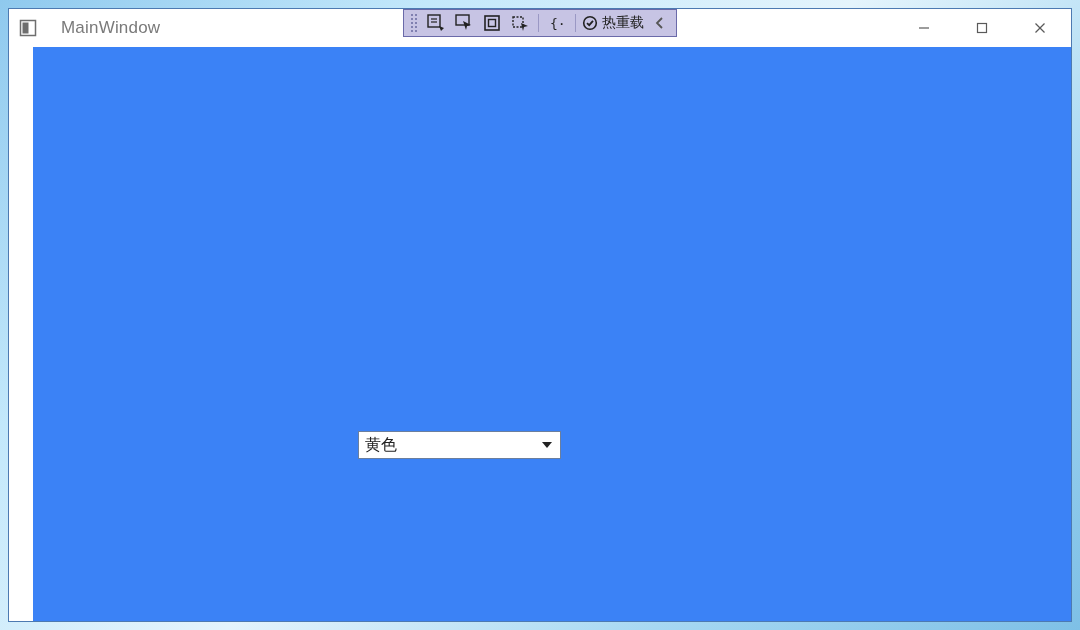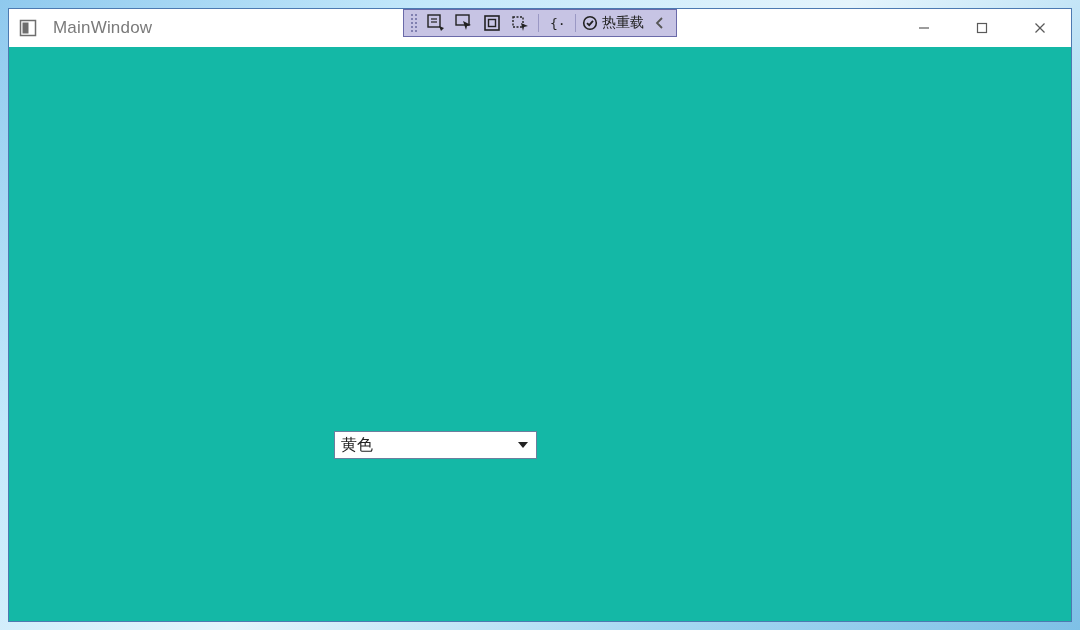--- a/index.html
+++ b/index.html
@@ -31,21 +31,21 @@
       height: 38px;
       display: flex;
       align-items: center;
       justify-content: space-between;
       padding: 0 2px 0 10px;
       background: #ffffff;
     }
     .title-left {
       display: flex;
       align-items: center;
-      gap: 16px;
+      gap: 24px;
     }
     .app-icon {
       width: 18px;
       height: 18px;
       display: inline-flex;
       align-items: center;
       justify-content: center;
     }
     .app-icon svg { display:block; }
     .title-text {
@@ -121,21 +121,22 @@
       height: 26px;
       display:flex;
       align-items:center;
       justify-content:center;
       color:#555;
     }
 
     .client-area {
       flex: 1;
       position: relative;
-      background: #14b8a6;
+      background: #3b82f6;
+      margin-left: 24px;
     }
 
     .combobox {
       position: absolute;
       left: 325px;
       top: 384px;
       width: 203px;
       height: 28px;
       border: 1px solid #6b7f9e;
       background: #ffffff;

